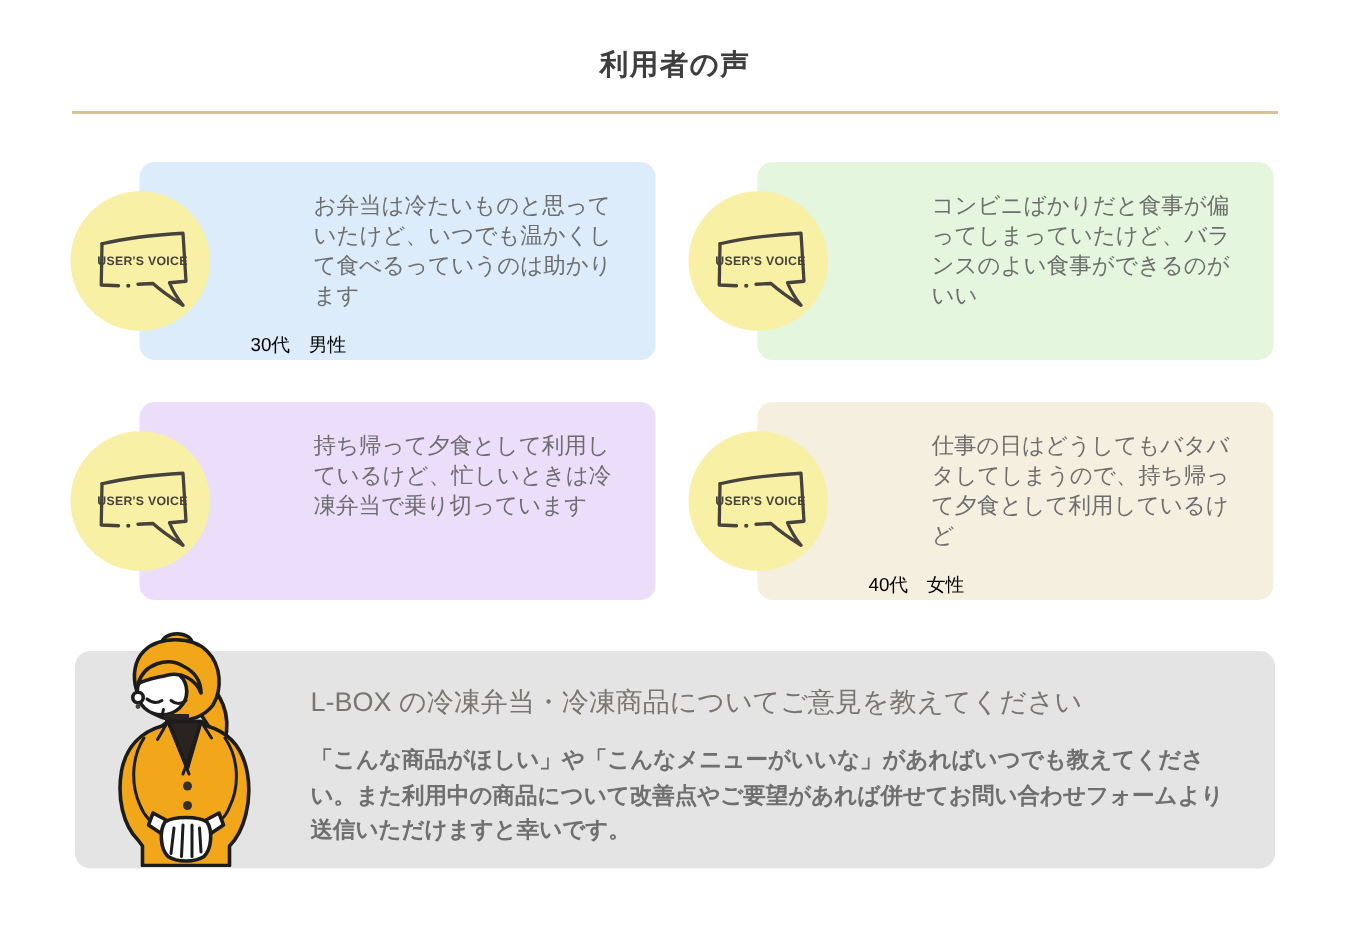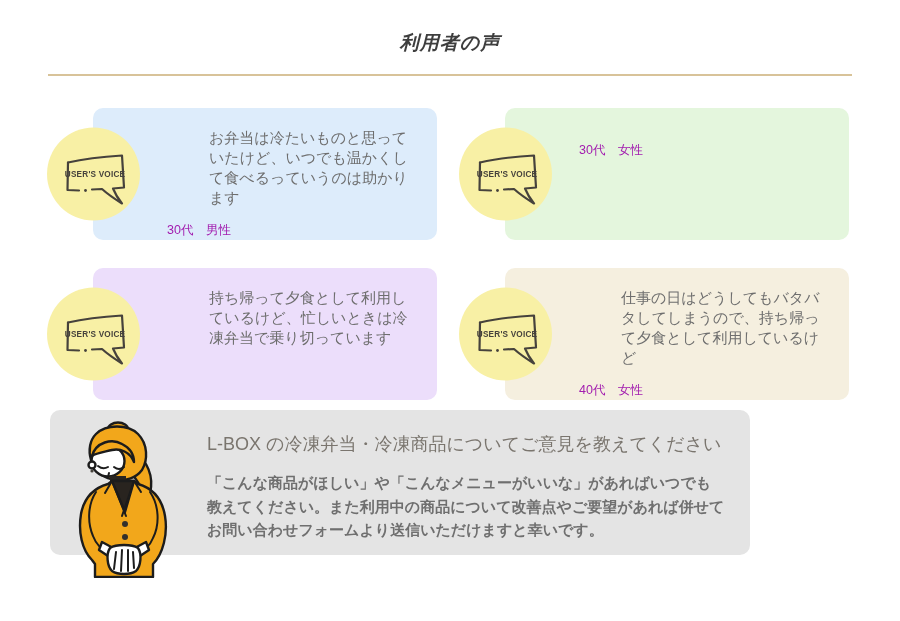--- a/index.html
+++ b/index.html
@@ -1,40 +1,40 @@
 <!DOCTYPE html>
 <html style="--divider: #d8c399; --suit: #f2a71b; --ink: #1c1c1c; --bubble-ink: #46423c; --badge-yellow: #f8f0a5;"><head>
 <meta charset="utf-8">
 <style>
   * { margin:0; padding:0; box-sizing:border-box; }
   body { background:#fff; font-family:"Liberation Sans","DejaVu Sans",sans-serif; }
   .page { position:relative; width:900px; height:621px; background:#fff; overflow:hidden; }
 
   .title { position:absolute; top:30px; left:0; width:100%; text-align:center;
-           font-size:19px; font-weight:600; color:#3e3e3e; letter-spacing:1px;font-style:italic; }
+           font-size:19px; font-weight:600; color:#3e3e3e; letter-spacing:1px; }
   .divider { position:absolute; top:74px; left:48px; width:804px; height:2px;
              background:var(--divider,#d8c399); }
 
   .cards { position:absolute; top:108px; left:93px; width:757px;
            display:grid; grid-template-columns:344px 344px; column-gap:68px; row-gap:28px; }
   .card { position:relative; height:132px; border-radius:10px;
           padding:20px 20px 0 74px; }
   .quote { font-size:15px; line-height:20px; color:#6e6e6e;margin-left:42px; }
-  .author { margin-top:14px; font-size:12.5px; color:#a21caf; }
+  .author { margin-top:14px; font-size:12.5px; color:#000000; }
 
   .badge { position:absolute; left:-46px; top:50%; transform:translateY(-50%);
            width:93px; height:93px; border-radius:50%; }
   .badge svg { position:absolute; inset:0; }
   .bubble-stroke { fill:none; stroke:var(--bubble-ink,#46423c); stroke-width:2.2;
                    stroke-linecap:round; stroke-linejoin:round; }
   .bubble-text { font-size:8.2px; font-weight:bold; fill:var(--bubble-ink,#46423c);
                  letter-spacing:0.2px; font-family:"Liberation Sans",sans-serif; }
   .bubble-dot { fill:var(--bubble-ink,#46423c); }
 
-  .feedback-box { position:absolute; top:410px; left:50px; width:700px; height:145px;
+  .feedback-box { position:absolute; top:434px; left:50px; width:800px; height:145px;
                   border-radius:10px; padding:22px 24px 0 157px; }
   .feedback-heading { font-size:18px; font-weight:400; color:#7a756e; }
   .feedback-body { margin-top:15px; font-size:15px; line-height:23.5px; color:#6f6f6f;font-weight:bold; }
 
   .person { position:absolute; top:420px; left:62px; width:124px; height:158px; z-index:2; }
   .suit-fill { fill:var(--suit,#f2a71b); }
   .ink-stroke { stroke:var(--ink,#1c1c1c); stroke-width:2.4; stroke-linecap:round; stroke-linejoin:round; }
   .detail-stroke { fill:none; stroke:var(--ink,#1c1c1c); stroke-width:2; stroke-linecap:round; }
   .dark-fill { fill:#29241f; }
   .white-fill { fill:#ffffff; }
@@ -64,21 +64,21 @@
 
     <div class="card" style="background-color: rgb(228, 246, 221);">
       <div class="badge" style="background-color: rgb(248, 240, 165);">
         <svg viewBox="0 0 93 93">
           <path class="bubble-stroke" d="M21,35 C38,31 58,29 75,28 L77,60 L66,61 C68,66 71,71 75,76 C67,71 60,66 55,61.5 L45,62"></path>
           <path class="bubble-stroke" d="M21,35 L20.5,62.5 L32,63"></path>
           <circle class="bubble-dot" cx="38.5" cy="63" r="1.4"></circle>
           <text class="bubble-text" x="48" y="49" text-anchor="middle">USER'S VOICE</text>
         </svg>
       </div>
-      <p class="author">30代　女性</p>
+      <p class="quote">コンビニばかりだと食事が偏ってしまっていたけど、バランスのよい食事ができるのがいい</p>
     </div>
 
     <div class="card" style="background-color: rgb(236, 222, 251);">
       <div class="badge" style="background-color: rgb(248, 240, 165);">
         <svg viewBox="0 0 93 93">
           <path class="bubble-stroke" d="M21,35 C38,31 58,29 75,28 L77,60 L66,61 C68,66 71,71 75,76 C67,71 60,66 55,61.5 L45,62"></path>
           <path class="bubble-stroke" d="M21,35 L20.5,62.5 L32,63"></path>
           <circle class="bubble-dot" cx="38.5" cy="63" r="1.4"></circle>
           <text class="bubble-text" x="48" y="49" text-anchor="middle">USER'S VOICE</text>
         </svg>

